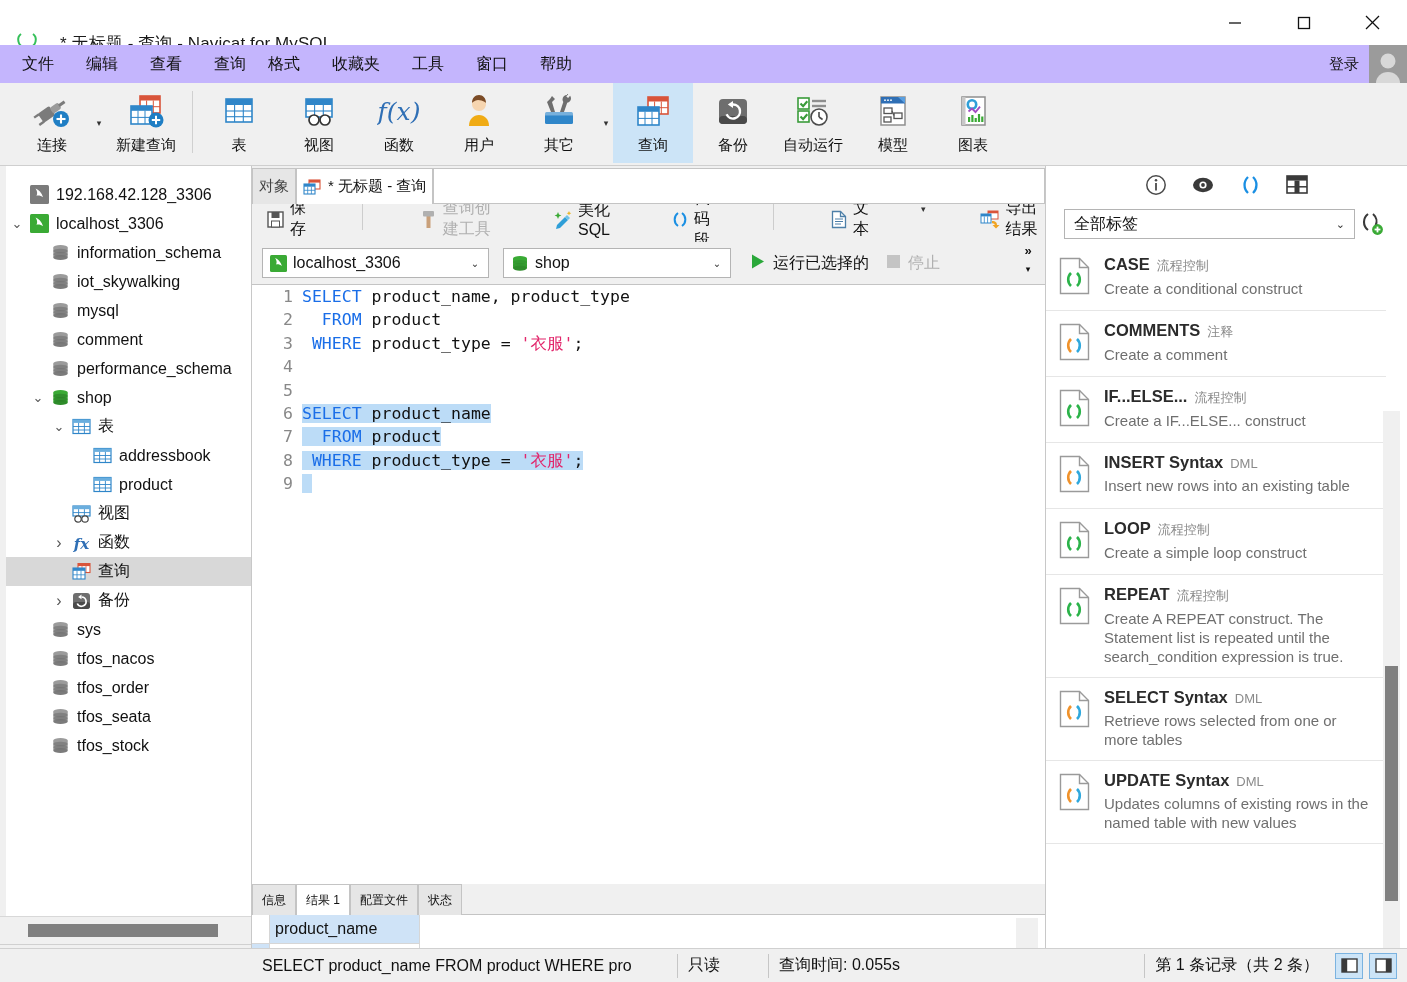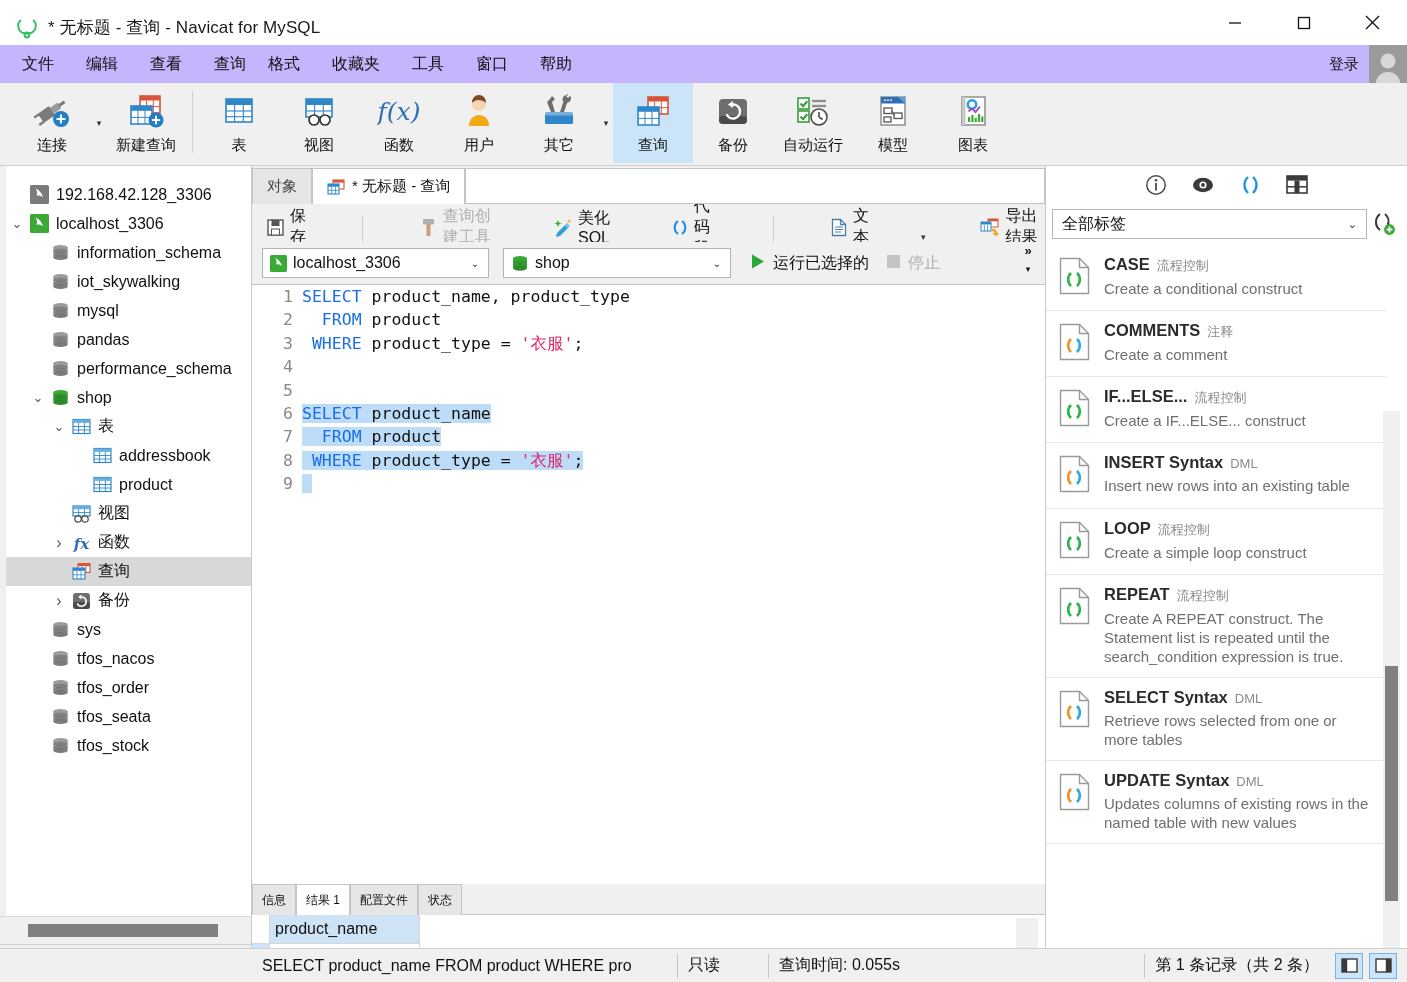--- a/index.html
+++ b/index.html
@@ -7,22 +7,23 @@
     width: 1407px; height: 982px;
     font-family: "Liberation Sans", sans-serif;
     background: #ffffff;
     overflow: hidden;
   }
   .app { position: relative; width: 1407px; height: 982px; background: #f0f0f0; }
 
   
   .titlebar {
     position: absolute; left: 0; top: 0; width: 1407px; height: 56px;
-    background: #ffffff; display: flex; align-items: center;
+    background: #ffffff; display: flex; align-items: flex-end;
     border-bottom: 1px solid #ffffff;
+    gap: 12px;
   }
   .title-logo { margin-left: 14px; width: 26px; height: 26px; display:flex; align-items:center; justify-content:center; }
   .title-text { margin-left: 8px; font-size: 17px; color: #1a1a1a; letter-spacing: .1px; }
   .winbtns { position: absolute; right: 0; top: 0; height: 45px; display: flex; }
   .winbtn { width: 69px; height: 45px; display: flex; align-items: center; justify-content: center; }
   .winbtn svg { display: block; }
 
   
   .menubar {
     position: absolute; left: 0; top: 45px; width: 1407px; height: 38px;
@@ -69,29 +70,29 @@
   .side-hscroll .thumb { position: absolute; left: 28px; top: 7px; width: 190px; height: 13px; background: #808080; }
   .side-foot { position: absolute; left: 0; bottom: 0; width: 251px; height: 38px; background: #f0f0f0; border-top: 1px solid #d0d0d0; }
   .side-edge { position:absolute; left:0; top:0; width:6px; height:816px; background:#f0f0f0; }
 
   
   .center { position: absolute; left: 252px; top: 0; width: 793px; height: 816px; background: #f0f0f0; }
 
   .tabstrip { height: 38px; background: #f0f0f0; display: flex; align-items: flex-end; position: relative; }
   .tabstrip::after{content:"";position:absolute;left:0;bottom:0;width:793px;height:1px;background:#c4c4c4;}
   .tab {
-    height: 36px; display: flex; align-items: center; padding: 0 14px;
+    height: 36px; display: flex; align-items: center; padding: 0 6px;
     font-size: 15px; color: #444; background: #e6e6e6; border: 1px solid #c4c4c4;
     border-bottom: none; cursor: default; position: relative; z-index: 1;
   }
   .tab.active { background: #ffffff; color: #111; z-index: 2; }
   .tab .tabico { margin-right: 7px; display: flex; align-items: center; }
   .tab-filler { flex: 1; height: 36px; border: 1px solid #c4c4c4; border-bottom:none; background:#ffffff; }
 
-  .qtoolbar { height: 38px; background: #f0f0f0; display: flex; align-items: flex-end; padding-left: 8px; gap: 43px; }
+  .qtoolbar { height: 38px; background: #f0f0f0; display: flex; align-items: flex-start; padding-left: 8px; gap: 43px; }
   .tb-btn { display: flex; align-items: center; height: 30px; padding: 0 6px; font-size: 16px; color: #111; cursor: default; }
   .tb-btn.disabled { color: #b0b0b0; }
   .tb-btn .ti { margin-right: 5px; display: flex; align-items: center; }
   .tb-sep { width: 1px; height: 26px; background: #cdcdcd; margin: 0 7px; }
   .tb-caret { font-size: 9px; color: #333; margin: 0 5px 0 3px; }
 
   .qbar2 { height: 42px; background: #f0f0f0; display: flex; align-items: center; padding-left: 10px; position: relative; }
   .combo {
     height: 30px; background: #ffffff; border: 1px solid #b4b4b4;
     display: flex; align-items: center; padding: 0 0 0 7px; font-size: 16px; color: #111;
@@ -133,21 +134,21 @@
   .gmark.sel { background: #cfe3f7; }
   .gcell { width: 150px; border-right: 1px solid #d6d6d6; border-bottom: 1px solid #d6d6d6; padding: 0 5px; display:flex; align-items:center; color:#111;}
   .ghdr { background: #cfe3f7; color: #111; }
   .gvscroll { position: absolute; left: 1016px; top: 752px; width: 22px; height: 160px; background: #f0f0f0; }
   .gvscroll .thumb { position: absolute; left: 4px; top: 34px; width: 14px; height: 68px; background: #808080; }
 
   
   .rightpanel { position: absolute; left: 1045px; top: 0; width: 362px; height: 816px; background: #ffffff; border-left: 1px solid #c8c8c8; }
   .rp-icons { height: 37px; display: flex; align-items: center; justify-content: center; gap: 21px; }
   .rp-ic { width: 26px; height: 26px; display: flex; align-items: center; justify-content: center; cursor: default;}
-  .rp-filter { height: 42px; display: flex; align-items: center; padding: 0 6px; text-align: right; }
+  .rp-filter { height: 42px; display: flex; align-items: center; padding: 0 18px; text-align: right; }
   .rp-select { flex: 1; height: 30px; border: 1px solid #b4b4b4; background: #fff; display: flex; align-items: center; padding-left: 9px; font-size: 16px; color: #111; }
   .rp-select .arw { margin-left: auto; margin-right: 9px; font-size: 11px; color: #333; }
   .rp-add { width: 34px; display: flex; align-items: center; justify-content: center; }
   .rp-list { position: absolute; left: 0; top: 79px; width: 340px; height: 666px; overflow: hidden; }
   .snip { display: flex; padding: 10px 12px 11px 12px; border-bottom: 1px solid #e6e6e6; }
   .snip-ico { width: 46px; flex: none; padding-top: 2px; }
   .snip-body { flex: 1; }
   .snip-title { font-size: 16.5px; font-weight: bold; color: #2b2b2b; display: flex; align-items: baseline; }
   .snip-tag { font-size: 13px; font-weight: normal; color: #8a8a8a; margin-left: 7px; }
   .snip-desc { font-size: 15px; color: #6f6f6f; margin-top: 4px; line-height: 19px; }
@@ -481,21 +482,21 @@
             <span class="tw"></span>
             <span class="tico">
               <svg width="19" height="18" viewBox="0 0 19 18">
                 <ellipse cx="9.5" cy="3.5" rx="7.2" ry="2.6" fill="#9b9b9b"></ellipse>
                 <rect x="2.3" y="3.5" width="14.4" height="10" fill="#9b9b9b"></rect>
                 <ellipse cx="9.5" cy="13.5" rx="7.2" ry="2.6" fill="#7b7b7b"></ellipse>
                 <ellipse cx="9.5" cy="7" rx="7.2" ry="2.3" fill="#6f6f6f" opacity=".6"></ellipse>
                 <ellipse cx="9.5" cy="10.3" rx="7.2" ry="2.3" fill="#6f6f6f" opacity=".6"></ellipse>
               </svg>
             </span>
-            <span>pandas</span>
+            <span>comment</span>
           </div>
           <div class="tnode">
             <span style="width: 27px; flex: 0 0 auto;"></span>
             <span class="tw"></span>
             <span class="tico">
               <svg width="19" height="18" viewBox="0 0 19 18">
                 <ellipse cx="9.5" cy="3.5" rx="7.2" ry="2.6" fill="#9b9b9b"></ellipse>
                 <rect x="2.3" y="3.5" width="14.4" height="10" fill="#9b9b9b"></rect>
                 <ellipse cx="9.5" cy="13.5" rx="7.2" ry="2.6" fill="#7b7b7b"></ellipse>
                 <ellipse cx="9.5" cy="7" rx="7.2" ry="2.3" fill="#6f6f6f" opacity=".6"></ellipse>

